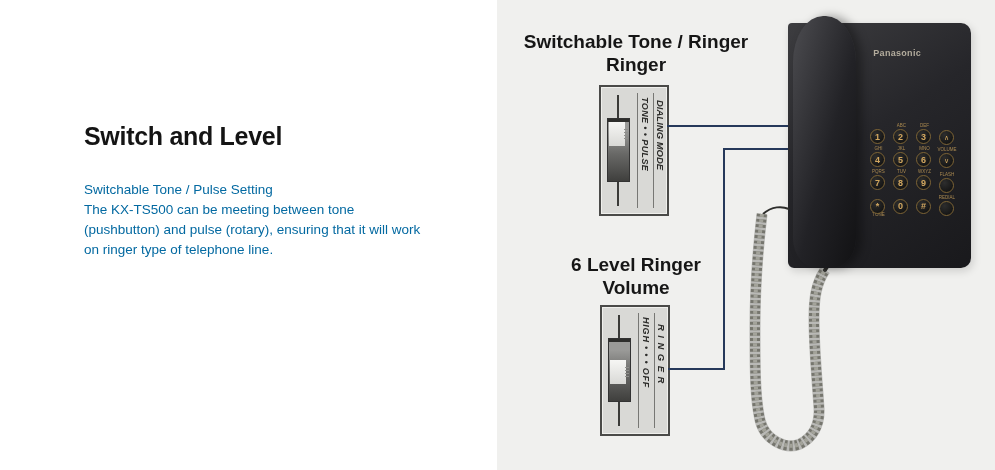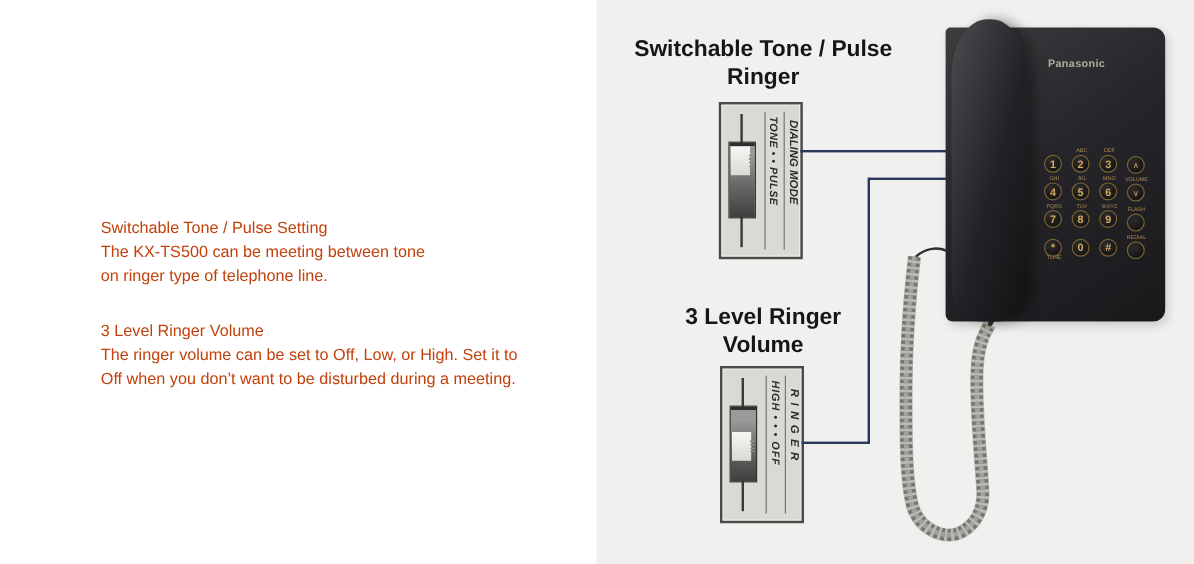--- a/index.html
+++ b/index.html
@@ -3,21 +3,21 @@
 <meta charset="utf-8">
 <style>
   html,body{margin:0;padding:0;background:#fff;}
   #stage{position:relative;width:995px;height:470px;overflow:hidden;
          font-family:"Liberation Sans",sans-serif;background:#fff;}
 
   
   .left-panel{position:absolute;left:0;top:0;width:497px;height:470px;background:#ffffff;}
   .left-heading{position:absolute;left:84px;top:122px;font-size:25px;font-weight:bold;
                 color:#141414;letter-spacing:-0.3px;}
-  .left-text{position:absolute;left:84px;top:180px;font-size:13.5px;line-height:20px;color:#c2410c;}
+  .left-text{position:absolute;left:84px;top:180px;font-size:13.5px;line-height:20px;color:#0369a1;}
   .section{margin:0;}
   .section + .section{margin-top:26px;}
 
   
   .right-panel{position:absolute;left:497px;top:0;width:498px;height:470px;background:#f0f0ee;}
   .diag-heading{position:absolute;font-size:19px;font-weight:bold;line-height:23px;
                 color:#161616;text-align:center;}
   #dh1{left:500px;top:30px;width:272px;}
   #dh2{left:536px;top:253px;width:200px;}
 
@@ -87,42 +87,39 @@
   #redial-label{left:930px;top:195px;width:34px;}
 
   .cord-svg{position:absolute;left:742px;top:198px;}
 </style>
 </head>
 <body>
 
 <div id="stage">
 
   <div class="left-panel">
+    <div class="left-heading">Switch and Level</div>
     <div class="left-text">
       <div class="section">
         <div>Switchable Tone / Pulse Setting</div>
         <div>The KX-TS500 can be meeting between tone</div>
+        <div>(pushbutton) and pulse (rotary), ensuring that it will work</div>
         <div>on ringer type of telephone line.</div>
       </div>
-      <div class="section">
-        <div>3 Level Ringer Volume</div>
-        <div>The ringer volume can be set to Off, Low, or High. Set it to</div>
-        <div>Off when you don’t want to be disturbed during a meeting.</div>
-      </div>
     </div>
   </div>
 
   <div class="right-panel"></div>
 
   <div class="diag-heading" id="dh1">
-    <div>Switchable Tone / Pulse</div>
+    <div>Switchable Tone / Ringer</div>
     <div>Ringer</div>
   </div>
   <div class="diag-heading" id="dh2">
-    <div>3 Level Ringer</div>
+    <div>6 Level Ringer</div>
     <div>Volume</div>
   </div>
 
   <div class="switch-box pos-top" id="sw1">
     <div class="slot"></div>
     <div class="knob">
       <div class="grip">
           <div class="ridges"></div>
         </div>
     </div>

